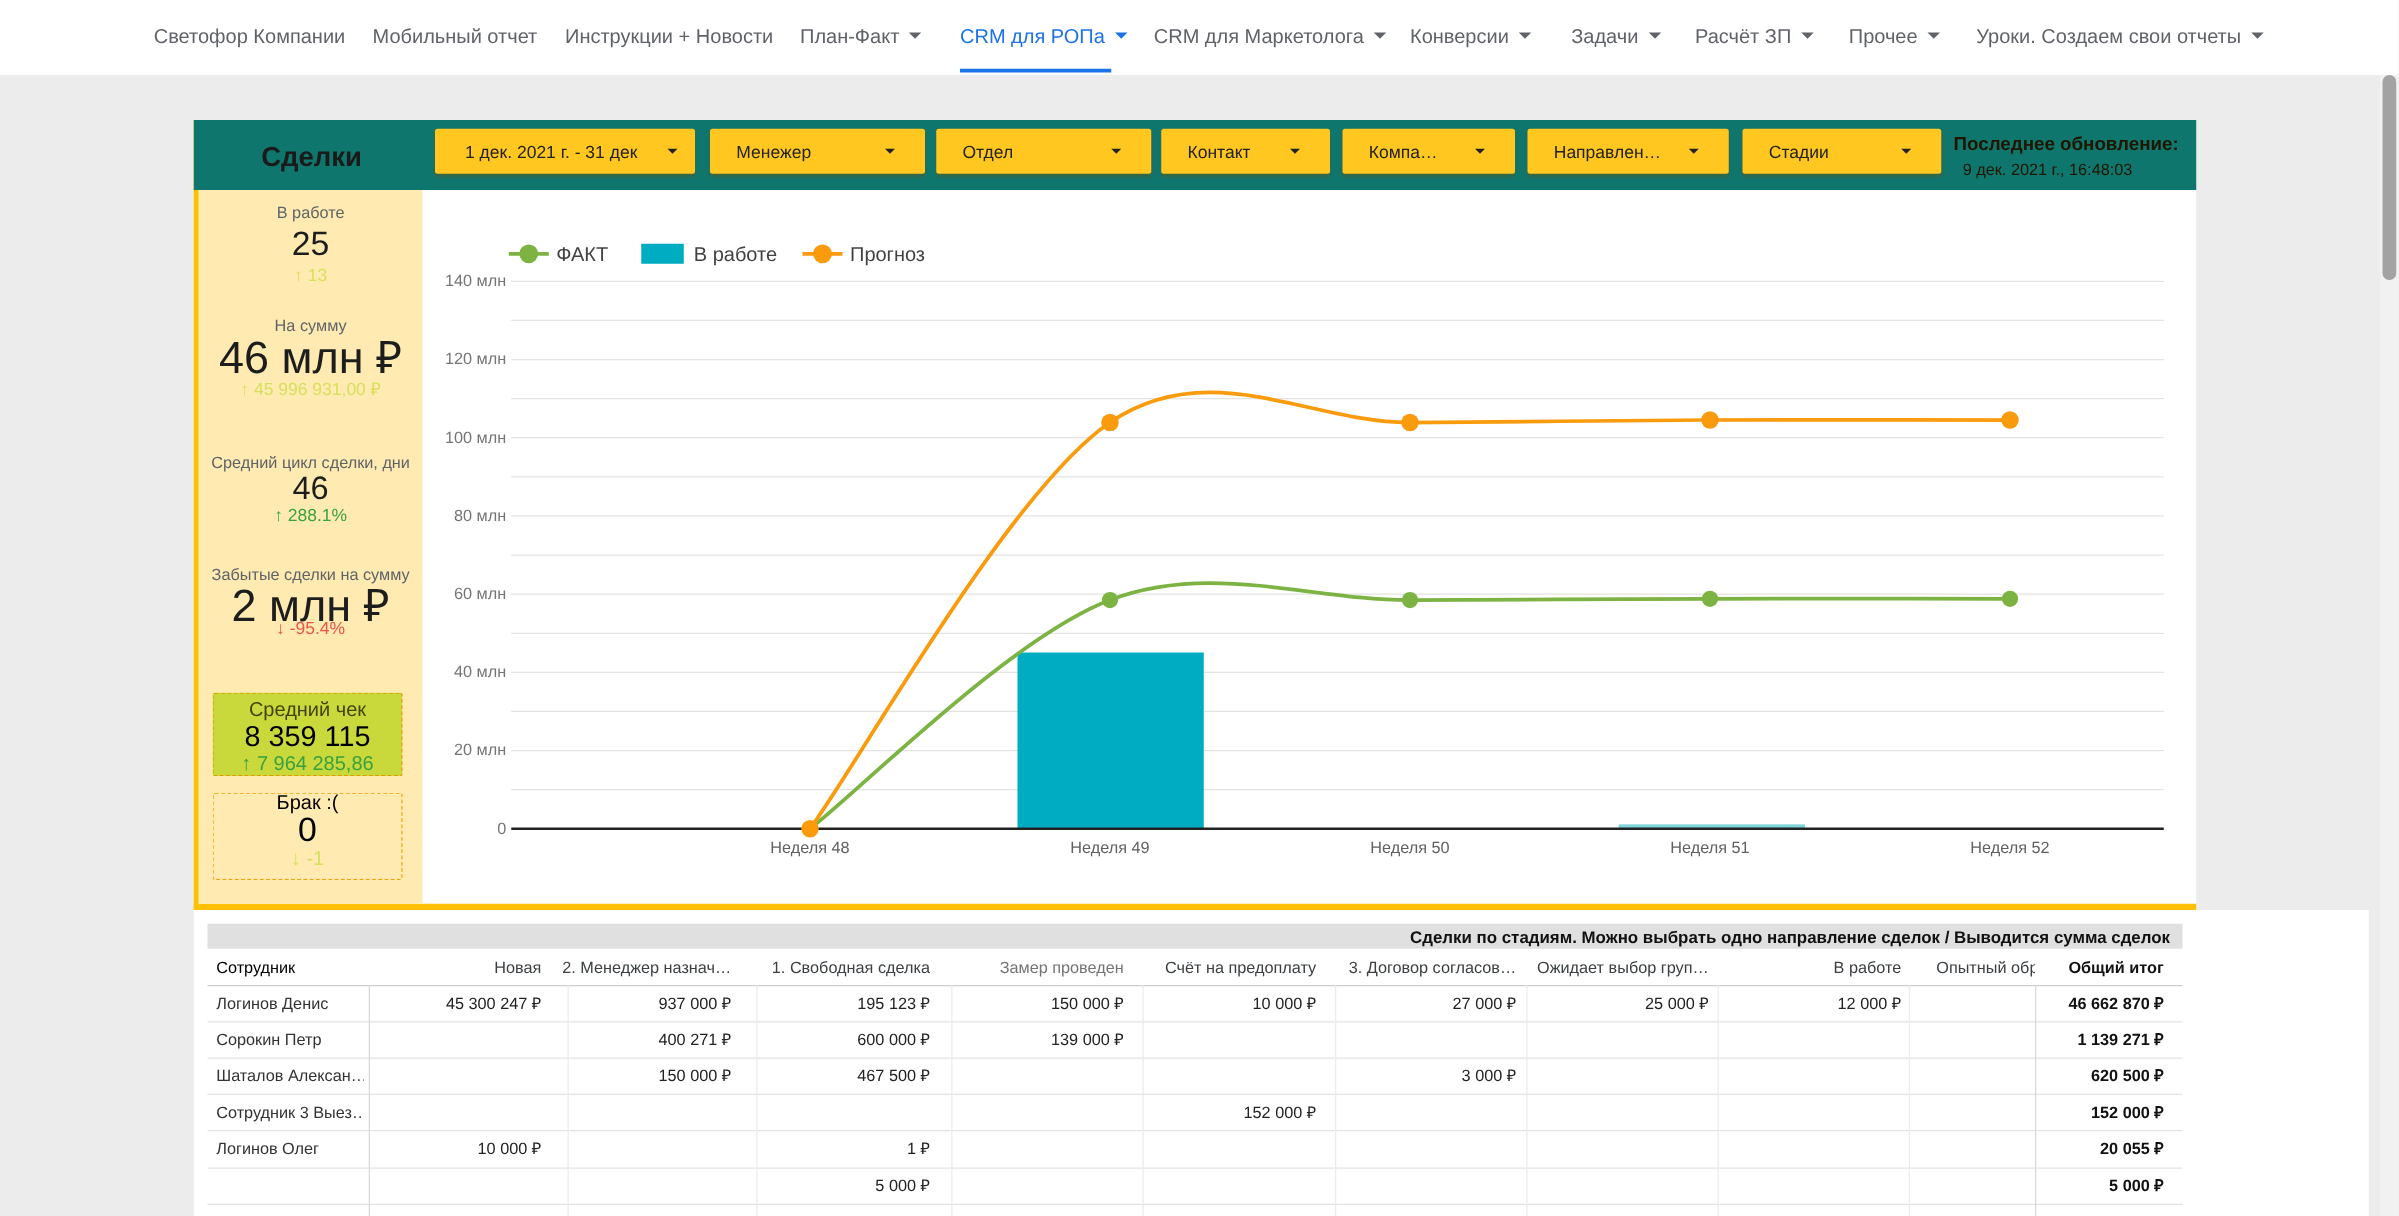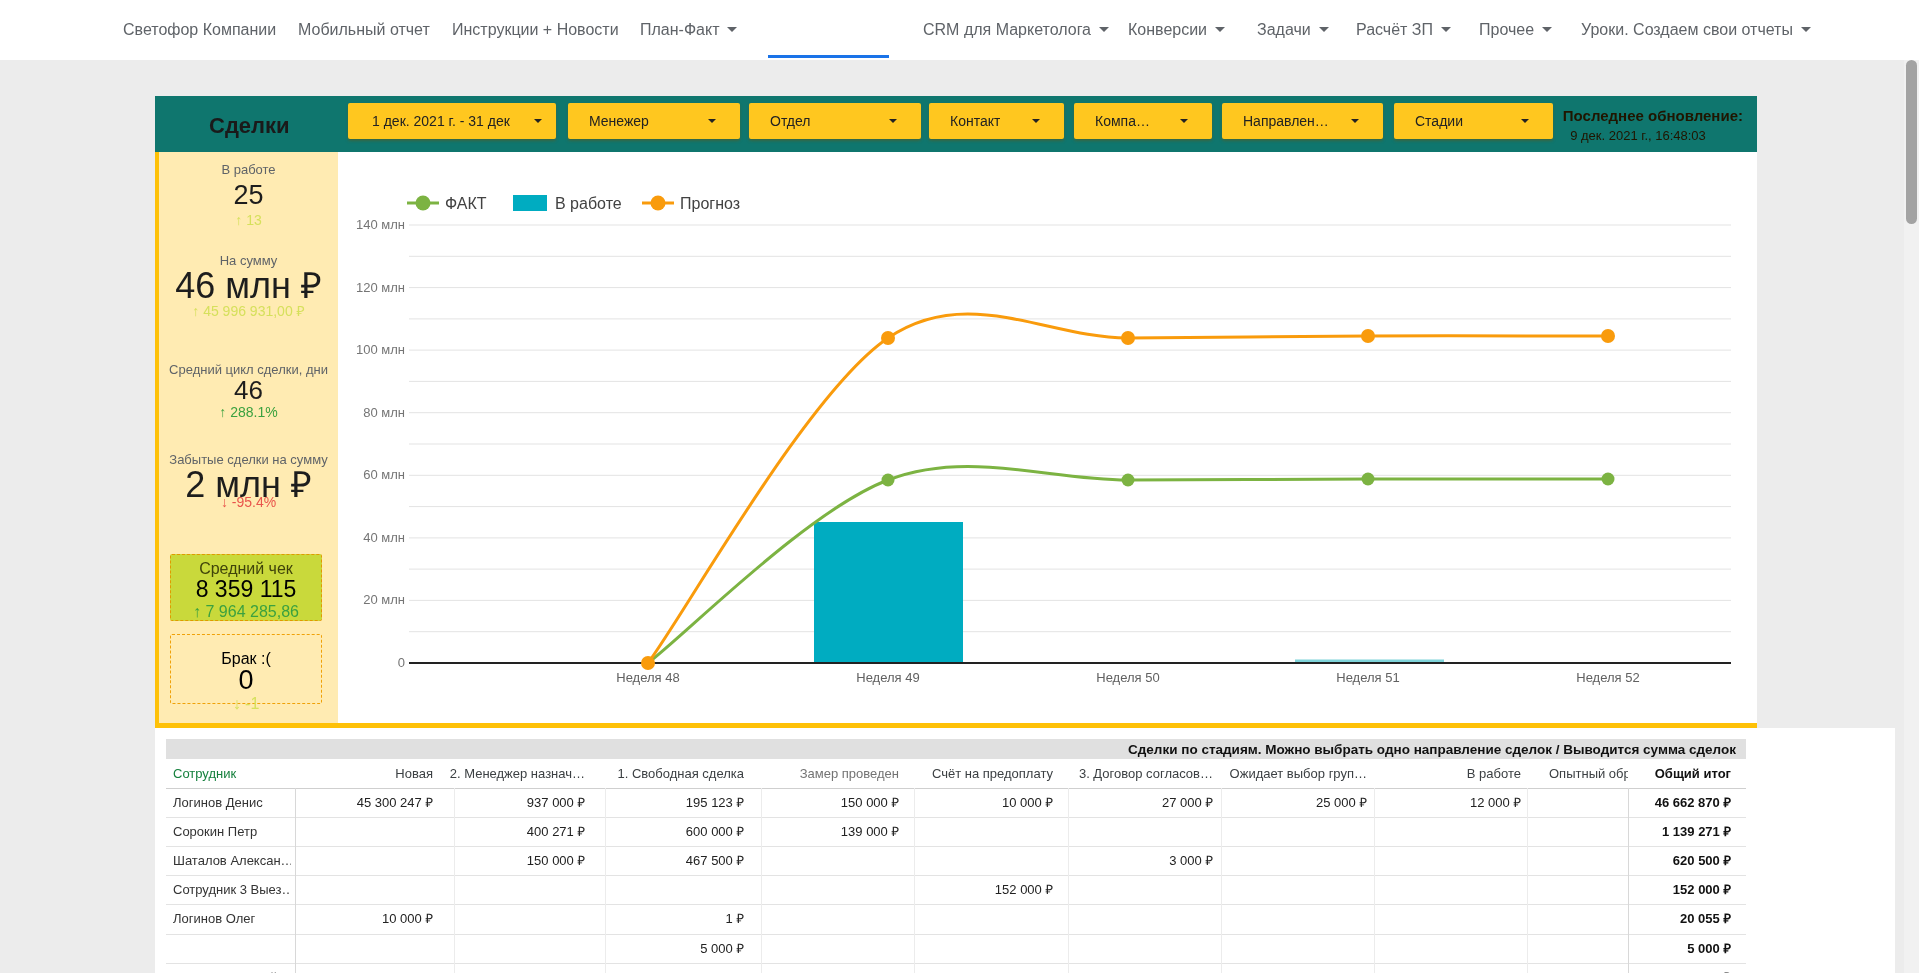--- a/index.html
+++ b/index.html
@@ -47,20 +47,21 @@
 .sbtrack{position:absolute;left:1904px;top:60px;width:15px;height:913px;background:#f1f1f1}
 .sbthumb{position:absolute;left:1906px;top:60px;width:11px;height:164px;background:#a3a3a3;border-radius:6px}
 </style>
 </head>
 <body>
 <div class="nav">
   <span class="it" style="left:123px">Светофор Компании</span>
   <span class="it" style="left:298px">Мобильный отчет</span>
   <span class="it" style="left:452px">Инструкции + Новости</span>
   <span class="it" style="left:640px">План-Факт<span class="caret"></span></span>
+  <span class="it blue" style="left:768px">CRM для РОПа<span class="caret b"></span></span>
   <span class="it" style="left:923px">CRM для Маркетолога<span class="caret"></span></span>
   <span class="it" style="left:1128px">Конверсии<span class="caret"></span></span>
   <span class="it" style="left:1257px">Задачи<span class="caret"></span></span>
   <span class="it" style="left:1356px">Расчёт ЗП<span class="caret"></span></span>
   <span class="it" style="left:1479px">Прочее<span class="caret"></span></span>
   <span class="it" style="left:1581px">Уроки. Создаем свои отчеты<span class="caret"></span></span>
   <div class="ul"></div>
 </div>
 
 <div class="card">
@@ -119,21 +120,21 @@
         <div class="lb">Забытые сделки на сумму</div>
         <div class="vl">2 млн ₽</div>
         <div class="dl red" style="margin-top:-6px"><b>↓</b> -95.4%</div>
       </div>
     <div class="gbox">
         <div class="lb" style="margin-top:6px;line-height:15px;color:#40440a">Средний чек</div>
         <div class="vl" style="font-size:23px;line-height:26px;margin-top:0">8 359 115</div>
         <div class="dl grn" style="margin-top:2px;line-height:15px"><b>↑</b> 7 964 285,86</div>
       </div>
     <div class="dbox">
-        <div class="lb" style="margin-top:16px;line-height:15px">Брак :(</div>
+        <div class="lb" style="margin-top:0;line-height:15px">Брак :(</div>
         <div class="vl" style="font-size:27px;line-height:28px;margin-top:0">0</div>
         <div class="dl lime" style="margin-top:2px;line-height:15px"><b>↓</b> -1</div>
       </div>
   </div>
   <div class="abs" style="left:179px;top:56px;width:1419px;height:571px">
     <svg width="1419" height="571" viewBox="0 0 1419 571">
 
       <g stroke="#e3e3e3" stroke-width="1">
         <line x1="71" y1="479.7" x2="1393" y2="479.7"></line>
         <line x1="71" y1="448.4" x2="1393" y2="448.4"></line>
@@ -202,21 +203,21 @@
       <text x="342" y="57" font-size="16" fill="#424242">Прогноз</text>
     </svg>
   </div>
 </div>
 
 <div class="tcard">
 <div class="band">
       <span>Сделки по стадиям. Можно выбрать одно направление сделок / Выводится сумма сделок</span>
     </div>
 <div class="trow" style="top:31px">
-      <span class="c name" style="color:#15803d">Сотрудник</span>
+      <span class="c name" style="color:#000000">Сотрудник</span>
       <span class="c" style="left:108px;width:170px;color:#3c4043">Новая</span>
       <span class="c" style="left:260px;width:170px;color:#3c4043">2. Менеджер назнач…</span>
       <span class="c" style="left:419px;width:170px;color:#3c4043">1. Свободная сделка</span>
       <span class="c" style="left:574px;width:170px;color:#737373">Замер проведен</span>
       <span class="c" style="left:728px;width:170px;color:#3c4043">Счёт на предоплату</span>
       <span class="c" style="left:888px;width:170px;color:#3c4043">3. Договор согласов…</span>
       <span class="c" style="left:1042px;width:170px;color:#3c4043">Ожидает выбор груп…</span>
       <span class="c" style="left:1196px;width:170px;color:#3c4043">В работе</span>
       <span class="c" style="left:1394px;width:79px;text-align:left;overflow:hidden;color:#3c4043">Опытный обра</span>
       <span class="c tot" style="left:1426px;width:150px">Общий итог</span>

